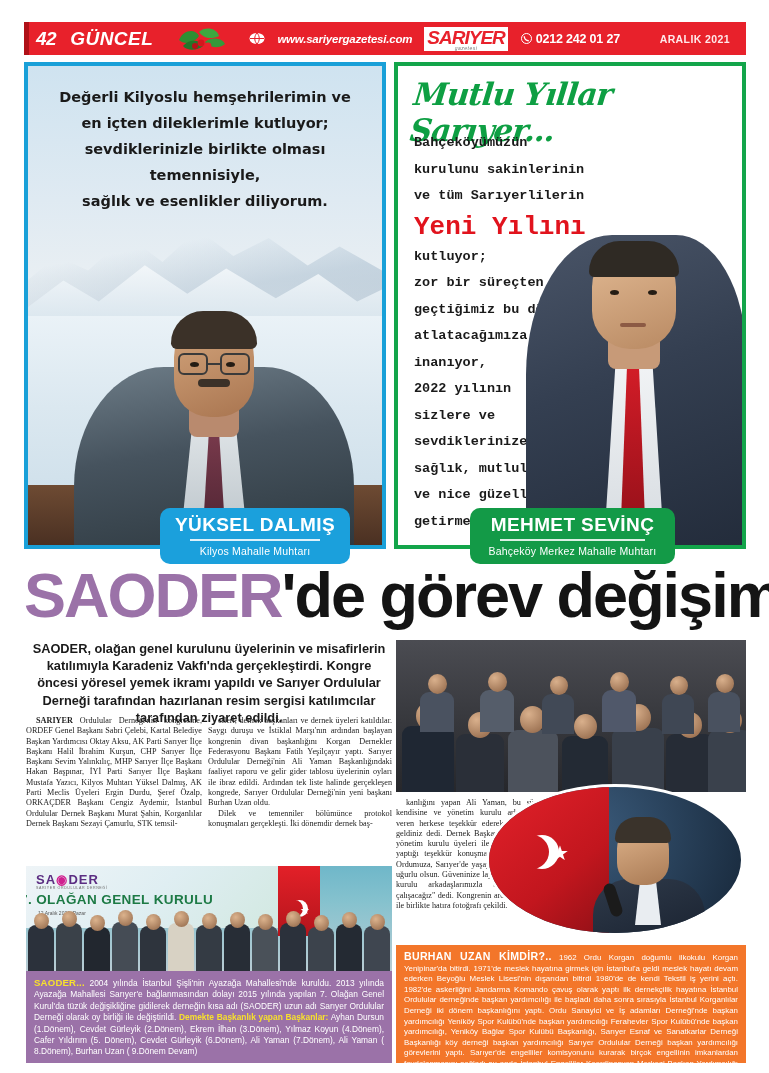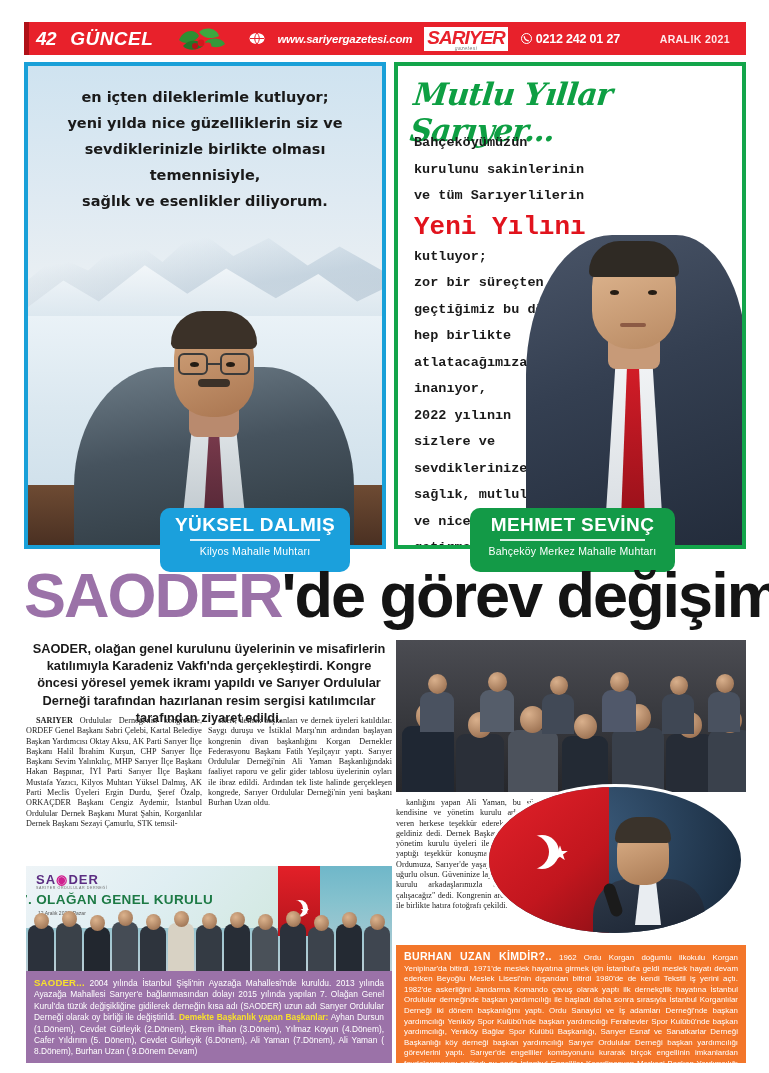--- a/index.html
+++ b/index.html
@@ -177,21 +177,21 @@
   .mr-head {
     position:absolute; left:66px; bottom:196px; width:84px; height:104px;
     background: linear-gradient(160deg,#e3bb95,#b98a63); border-radius:42px 42px 38px 38px;
   }
   .mr-hair { position:absolute; left:63px; bottom:268px; width:90px; height:36px; background:#2f2a24; border-radius:46px 46px 8px 8px; }
   .mr-eye { position:absolute; width:9px; height:5px; background:#241c14; border-radius:50%; }
   .mr-mouth { position:absolute; left:94px; bottom:218px; width:26px; height:4px; background:#8c5a44; border-radius:3px; }
 
   .nameplate {
     position:absolute; border-radius:10px; text-align:center;
-    padding:5px 14px 15px 14px; color:#fff;
+    padding:5px 14px 7px 14px; color:#fff;
   }
   .nameplate .nm {
     font-size:19px; font-weight:bold; letter-spacing:.4px; line-height:23px;
   }
   .nameplate .hr {
     height:2px; background:rgba(255,255,255,.85); margin:3px 16px 4px 16px;
   }
   .nameplate .sub { font-size:10.5px; letter-spacing:.2px; }
   .np-left { left:160px; top:508px; width:190px; background:#1ba0dc; }
   .np-right { left:470px; top:508px; width:205px; background:#139a47; }
@@ -353,22 +353,22 @@
 </div>
 <div class="masthead-accent"></div>
 
 <div class="card-left">
   <div class="sky"></div>
   <div class="mountains"></div>
   <div class="mountains2"></div>
   <div class="snowfield"></div>
 
   <div class="left-msg">
+    <div>Değerli Kilyoslu hemşehrilerimin ve</div>
     <div>en içten dileklerimle kutluyor;</div>
-    <div>yeni yılda nice güzelliklerin siz ve</div>
     <div>sevdiklerinizle birlikte olması temennisiyle,</div>
     <div>sağlık ve esenlikler diliyorum.</div>
   </div>
 
   <div class="table-left"></div>
   <div class="man-left">
     <div class="ml-jacket"></div>
     <div class="ml-shirt"></div>
     <div class="ml-tie"></div>
     <div class="ml-neck"></div>
@@ -387,21 +387,20 @@
   <div class="mutlu">Mutlu Yıllar Sarıyer...</div>
 
   <div class="right-msg">
     <div>Bahçeköyümüzün</div>
     <div>kurulunu sakinlerinin</div>
     <div>ve tüm Sarıyerlilerin</div>
     <span class="yeni">Yeni Yılını</span>
     <div>kutluyor;</div>
     <div>zor bir süreçten</div>
     <div>geçtiğimiz bu dönemi</div>
-    <div>hep birlikte</div>
     <div>atlatacağımıza inanıyor,</div>
     <div>2022 yılının</div>
     <div>sizlere ve sevdiklerinize</div>
     <div>sağlık, mutluluk</div>
     <div>ve nice güzellikler</div>
     <div>getirmesini diliyorum.</div>
   </div>
 
   <div class="man-right">
     <div class="mr-suit"></div>
@@ -429,20 +428,21 @@
 
 <div class="headline"><span class="saoder">SAODER</span><span>'de görev değişimi</span></div>
 
 <div class="lead">SAODER, olağan genel kurulunu üyelerinin ve misafirlerin katılımıyla Karadeniz Vakfı'nda gerçekleştirdi. Kongre öncesi yöresel yemek ikramı yapıldı ve Sarıyer Ordulular Derneği tarafından hazırlanan resim sergisi katılımcılar tarafından ziyaret edildi.</div>
 
 <div class="col c1">
   <p><span class="dropname">SARIYER</span><span> Ordulular Derneği'nin kongresine, ORDEF Genel Başkanı Sabri Çelebi, Kartal Belediye Başkan Yardımcısı Oktay Aksu, AK Parti Sarıyer İlçe Başkanı Halil İbrahim Kurşun, CHP Sarıyer İlçe Başkanı Sevim Yalınkılıç, MHP Sarıyer İlçe Başkanı Hakan Başpınar, İYİ Parti Sarıyer İlçe Başkanı Mustafa Yazıcı, Kilyos Muhtarı Yüksel Dalmış, AK Parti Meclis Üyeleri Ergin Durdu, Şeref Özalp, ORKAÇDER Başkanı Cengiz Aydemir, İstanbul Ordulular Dernek Başkanı Murat Şahin, Korganlılar Dernek Başkanı Sezayi Çamurlu, STK temsil-</span></p>
 </div>
 <div class="col c2">
   <p>cileri, dernek başkanları ve dernek üyeleri katıldılar. Saygı duruşu ve İstiklal Marşı'nın ardından başlayan kongrenin divan başkanlığını Korgan Dernekler Federasyonu Başkanı Fatih Yeşilçayır yaptı. Sarıyer Ordulular Derneği'nin Ali Yaman Başkanlığındaki faaliyet raporu ve gelir gider tablosu üyelerinin oyları ile ibraz edildi. Ardından tek liste halinde gerçekleşen kongrede, Sarıyer Ordulular Derneği'nin yeni başkanı Burhan Uzan oldu.</p>
+  <p>Dilek ve temenniler bölümünce protokol konuşmaları gerçekleşti. İki dönemdir dernek baş-</p>
 </div>
 <div class="col c3">
   <p>kanlığını yapan Ali Yaman, bu süre içerisinde kendisine ve yönetim kurulu arkadaşlarına destek veren herkese teşekkür ederek tüm misafirlere hoş geldiniz dedi. Dernek Başkanı seçilen Burhan Uzan, yönetim kurulu üyeleri ile birlikte sahneye çıkarak yaptığı teşekkür konuşmasında, "Genel kurulumuz, Ordumuza, Sarıyer'de yaşayan hemşerilerimize hayırlı uğurlu olsun. Güveninize layık olabilmek için yönetim kurulu arkadaşlarımızla birlikte gece gündüz çalışacağız" dedi. Kongrenin ardından tüm katılımcılar ile birlikte hatıra fotoğrafı çekildi.</p>
 </div>
 
 <div class="photo photo-congress">
   <div class="pc-rows">
     <div class="pc-body" style="left:6px;  top:86px; width:52px; height:66px; background:#1f2733;"></div>
     <div class="pc-head" style="left:20px; top:62px; width:26px; height:28px;"></div>
     <div class="pc-body" style="left:60px; top:94px; width:48px; height:58px; background:#2a2f38;"></div>

